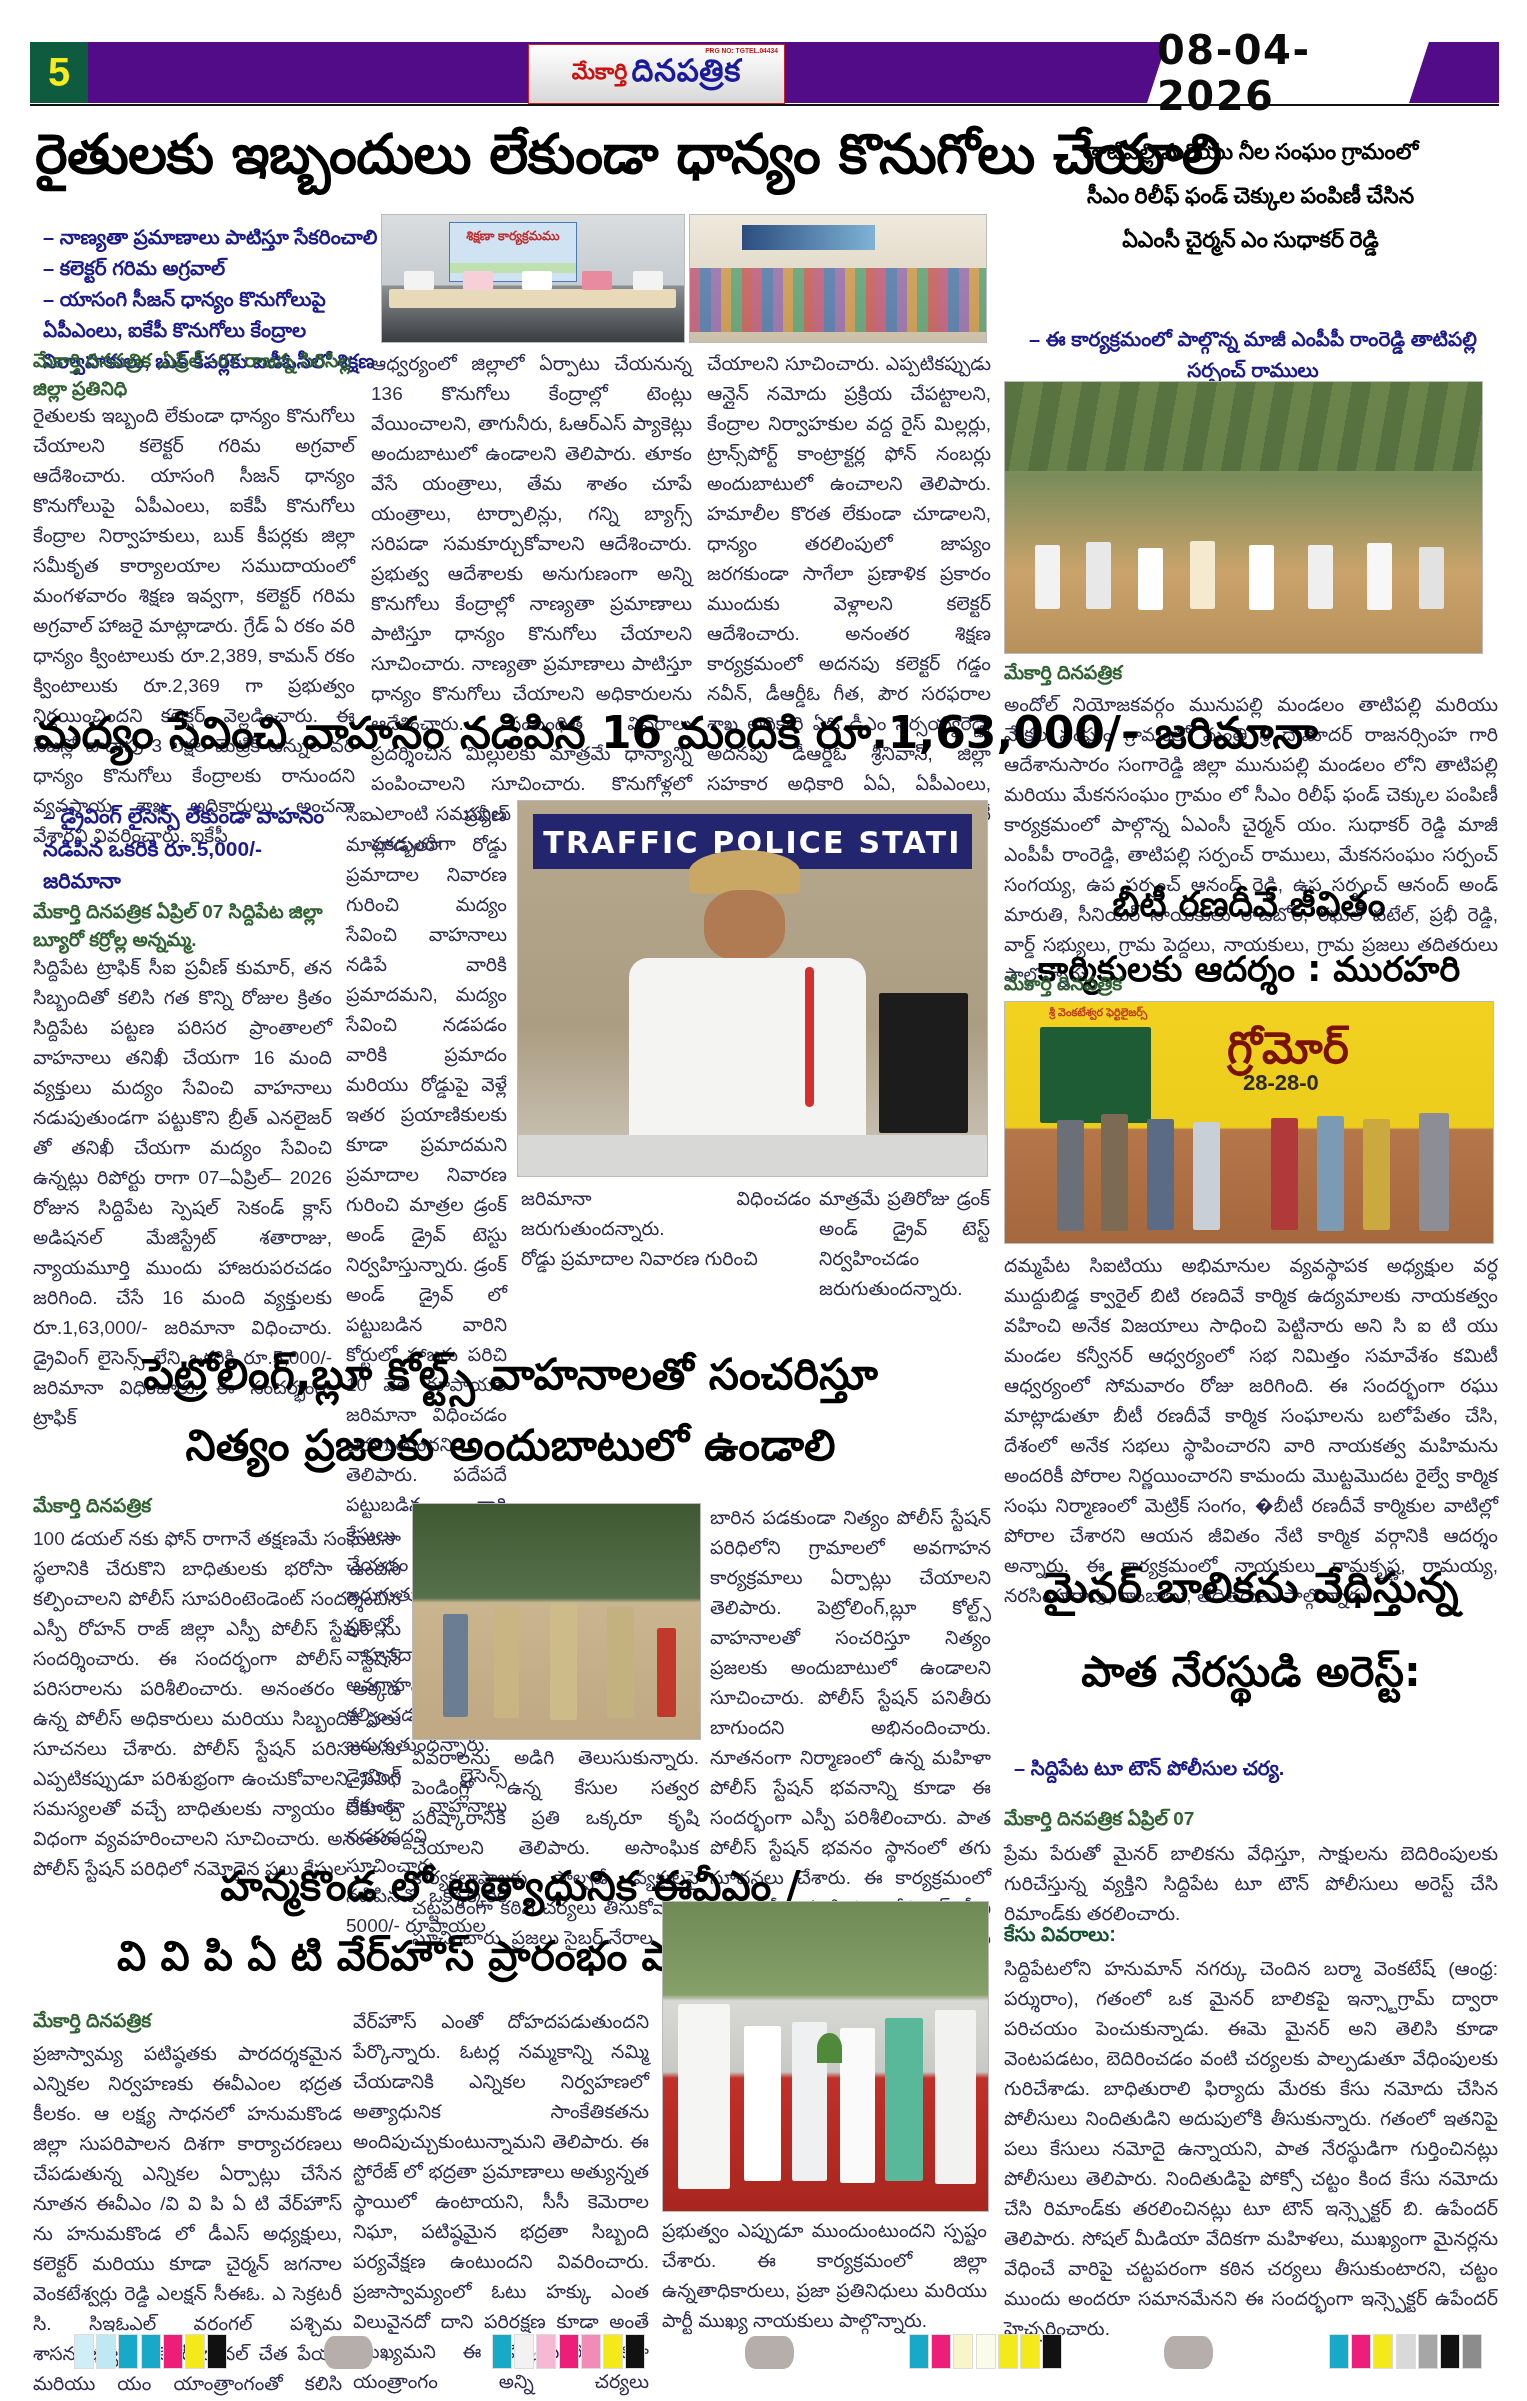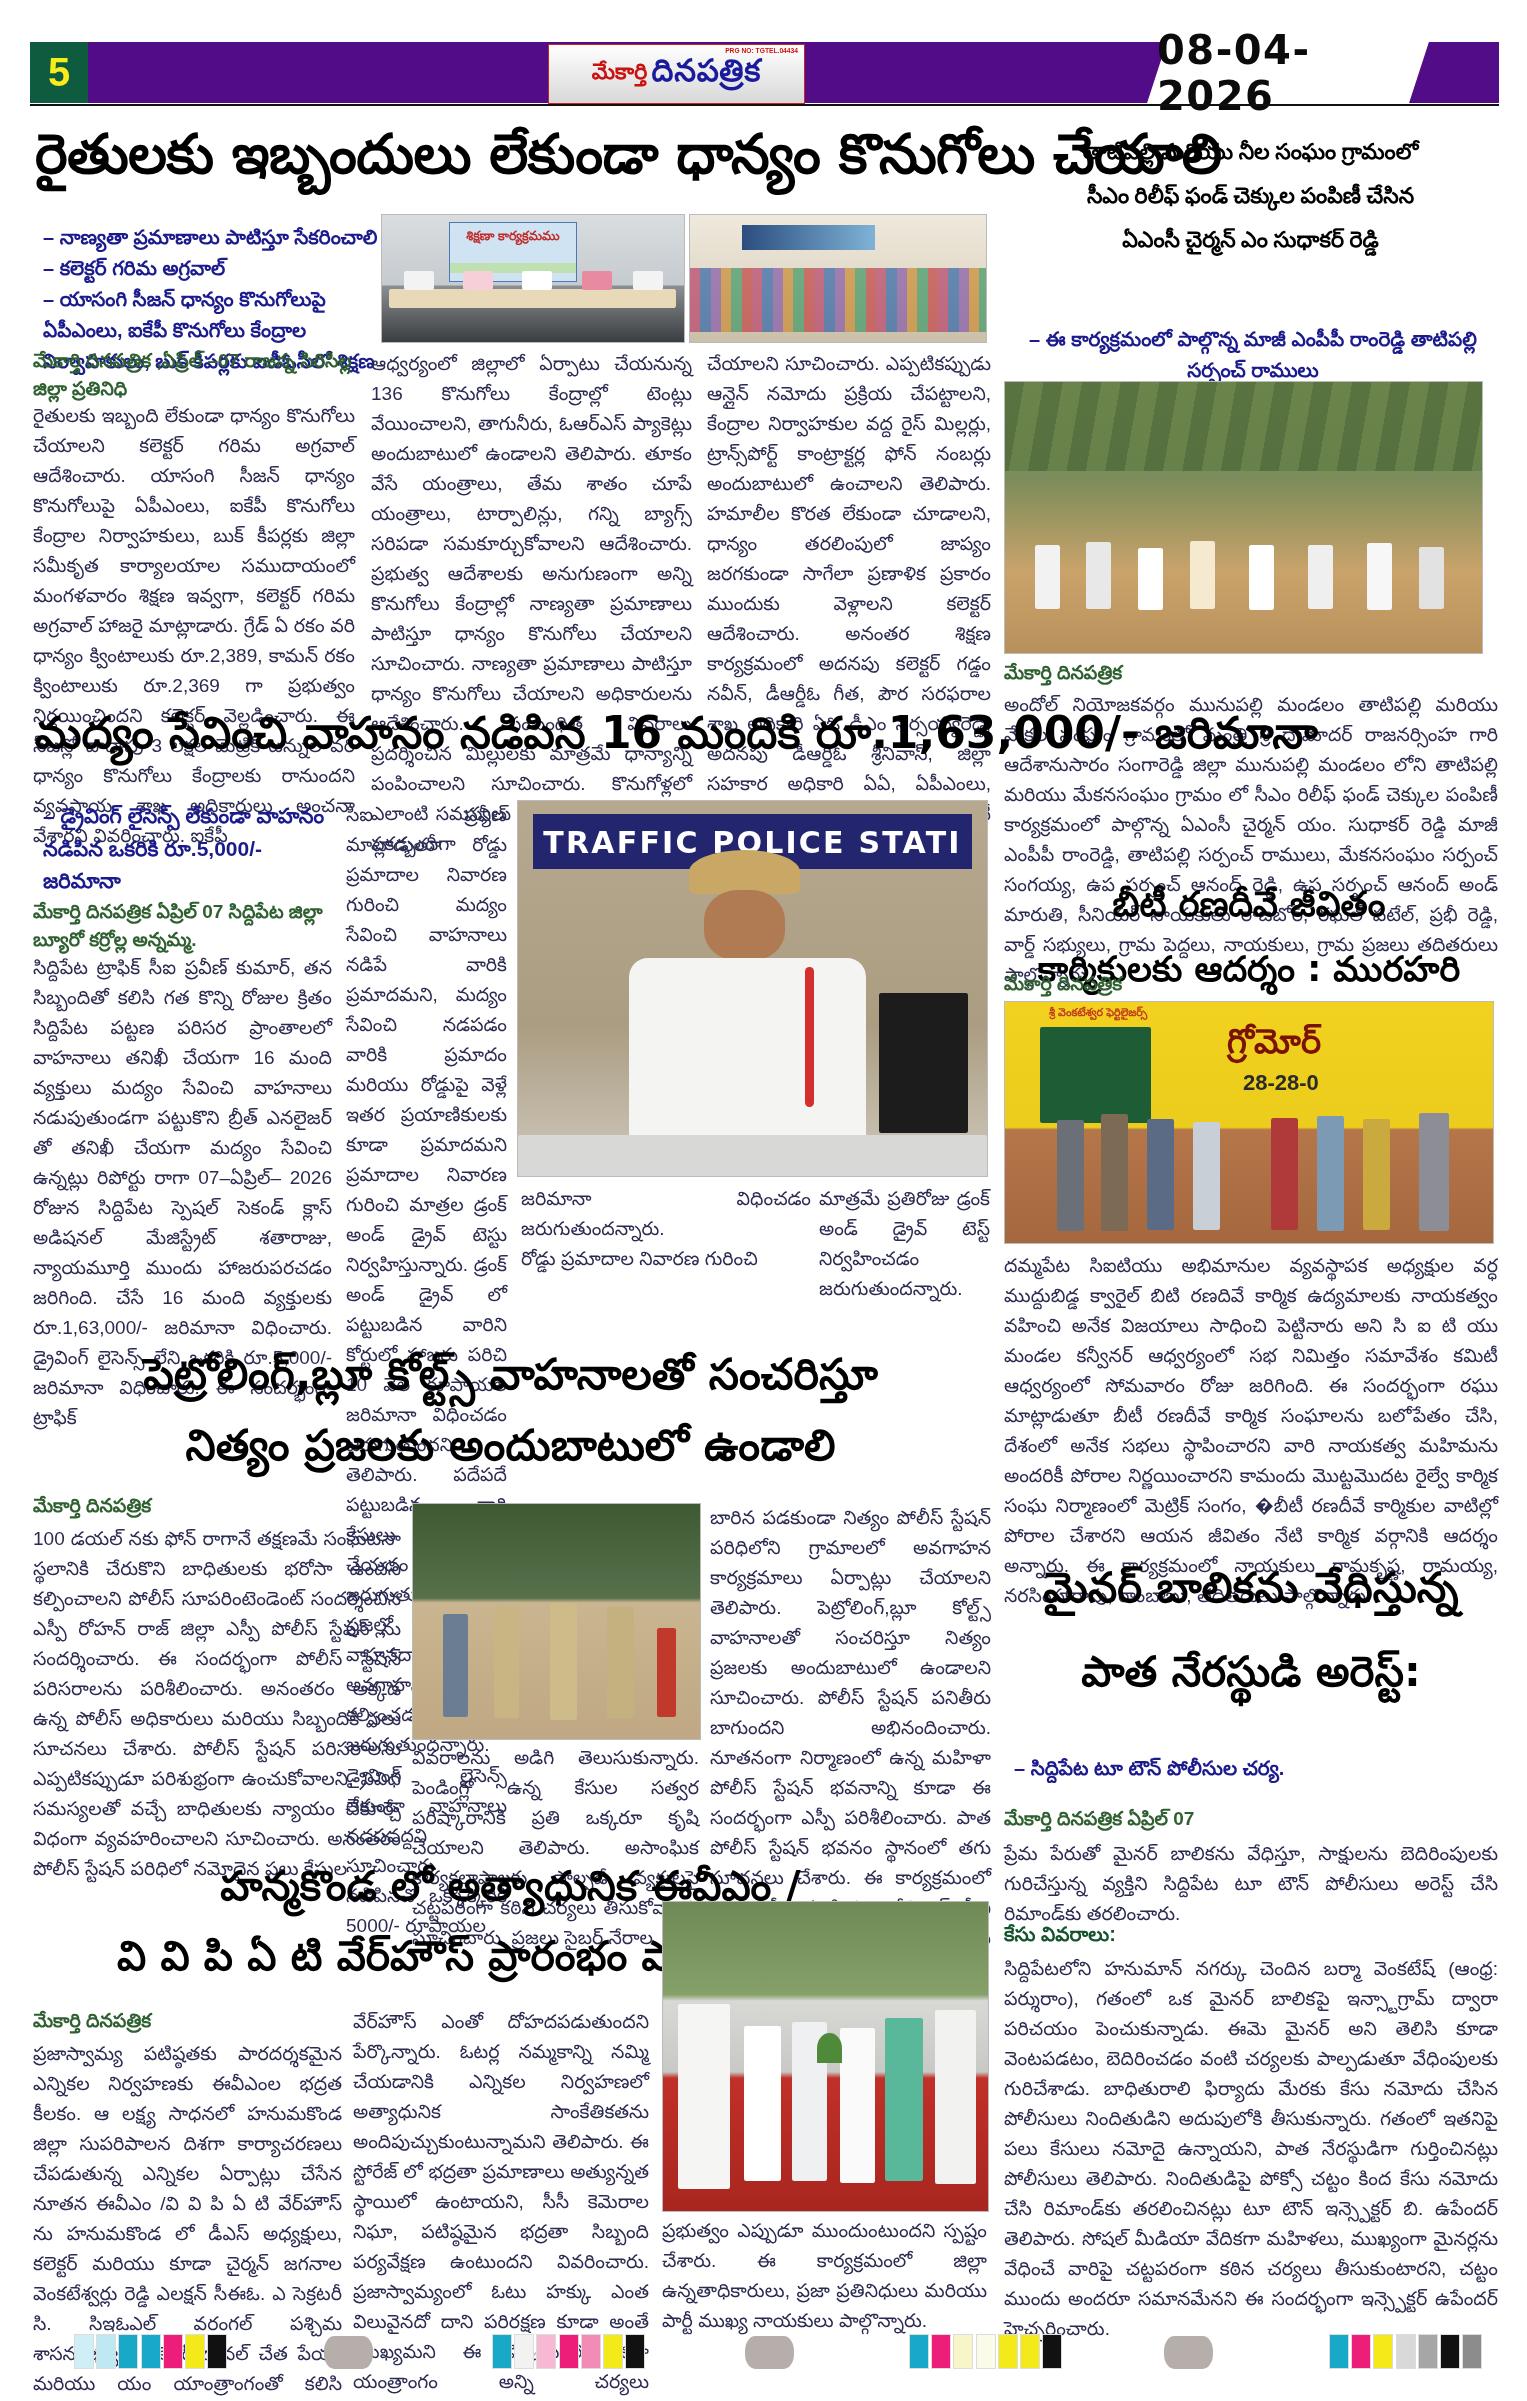--- a/index.html
+++ b/index.html
@@ -38,21 +38,21 @@
   .bar{width:18px;height:33px;border:0.7px solid #dcdcdc;}
   .barrel{background:#b5aeaa;border-radius:10.3px/15px;}
 </style>
 </head>
 <body>
 
 <div id="page">
 
   <div class="abs hdr-bar" style="left:30px;top:42px;width:1469px;height:61px;"></div>
   <div class="abs pagenum" style="left:30px;top:42px;width:58px;height:61px;">5</div>
-  <div class="abs masthead" style="left:548px;top:44px;width:255px;height:58px;">
+  <div class="abs masthead" style="left:528px;top:44px;width:255px;height:58px;">
     <span class="tag">PRG NO: TGTEL.04434</span>
     <span class="m1">మేకార్తి</span>
     <span class="m2">దినపత్రిక</span>
   </div>
   <div class="abs date-wedge" style="left:1157px;top:42px;width:262px;height:61px;"></div>
   <div class="abs date-text" style="left:1157px;top:42px;width:262px;height:61px;">08-04-2026</div>
   <div class="abs rule" style="left:30px;top:104px;width:1469px;height:2.2px;"></div>
 
   <div class="abs hl hl-a" style="left:35px;top:117px;width:961px;">రైతులకు ఇబ్బందులు లేకుండా ధాన్యం కొనుగోలు చేయాలి</div>
   <div class="abs" style="left:43px;top:222px;width:347px;">
@@ -129,21 +129,21 @@
 
   <div class="abs hl hl-c2" style="left:1005px;top:872px;width:488px;font-size:35px;line-height:1.85;">
     <div>బీటీ రణదీవే జీవితం</div>
     <div>కార్మికులకు ఆదర్శం : మురహరి</div>
   </div>
   <div class="abs byline" style="left:1004px;top:970px;width:237px;">మేకార్తి దినపత్రిక</div>
 
   <div class="abs ph" style="left:1004px;top:1001px;width:488px;height:241px;background:linear-gradient(#f2d21f 0%,#eccc1c 52%,#b5764a 53%,#a5673d 100%);">
     <div class="lbl" style="top:4.4px;left:44px;color:#c13a1e;font-size:11px;">శ్రీ వెంకటేశ్వర ఫెర్టిలైజర్స్</div>
     <div class="fig" style="left:35px;top:25px;width:111px;height:96px;background:#1d5c34;"></div>
-    <div class="lbl" style="top:21px;left:222px;color:#7a1208;font-size:34px;font-family:Liberation Mono, monospace;">గ్రోమోర్</div>
+    <div class="lbl" style="top:21px;left:222px;color:#7a1208;font-size:44px;font-family:Liberation Sans, sans-serif;">గ్రోమోర్</div>
     <div class="lbl" style="top:68px;left:238px;color:#2a2a2a;font-size:22px;">28-28-0</div>
     <div class="fig" style="left:52px;bottom:12px;width:27px;height:111px;background:#6b6f77;"></div>
     <div class="fig" style="left:96px;bottom:12px;width:27px;height:117px;background:#7d6a55;"></div>
     <div class="fig" style="left:142px;bottom:13.3px;width:27px;height:111px;background:#5b6b85;"></div>
     <div class="fig" style="left:188px;bottom:13.3px;width:27px;height:108px;background:#c9cfd6;"></div>
     <div class="fig" style="left:266px;bottom:13.3px;width:27px;height:112px;background:#b03a3a;"></div>
     <div class="fig" style="left:312px;bottom:12px;width:27px;height:115px;background:#7d9ab5;"></div>
     <div class="fig" style="left:358px;bottom:13.3px;width:27px;height:111px;background:#caa93f;"></div>
     <div class="fig" style="left:414px;bottom:12px;width:30px;height:118px;background:#8d8d95;"></div>
   </div>

